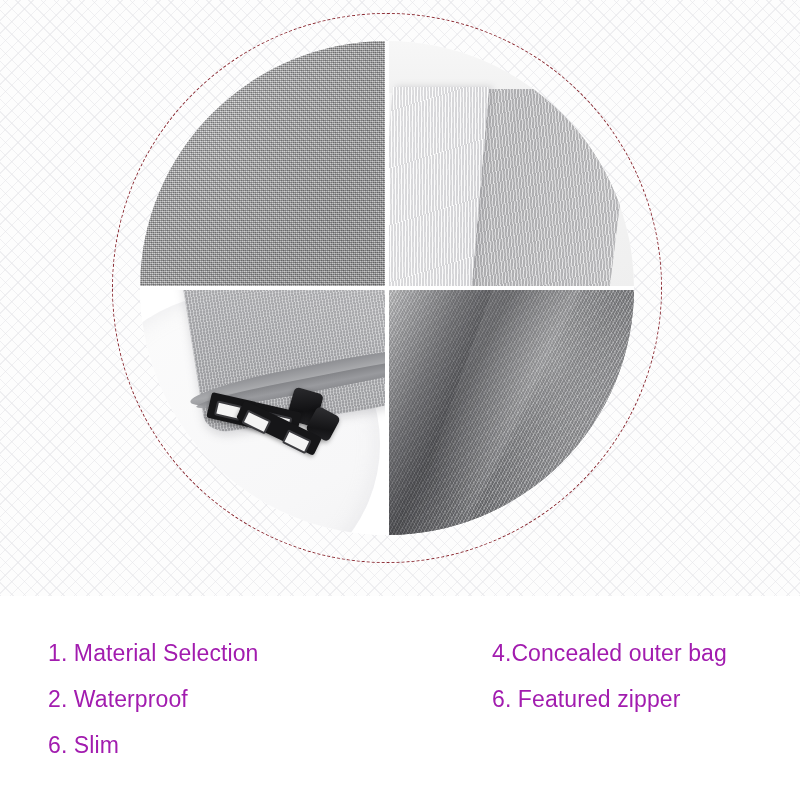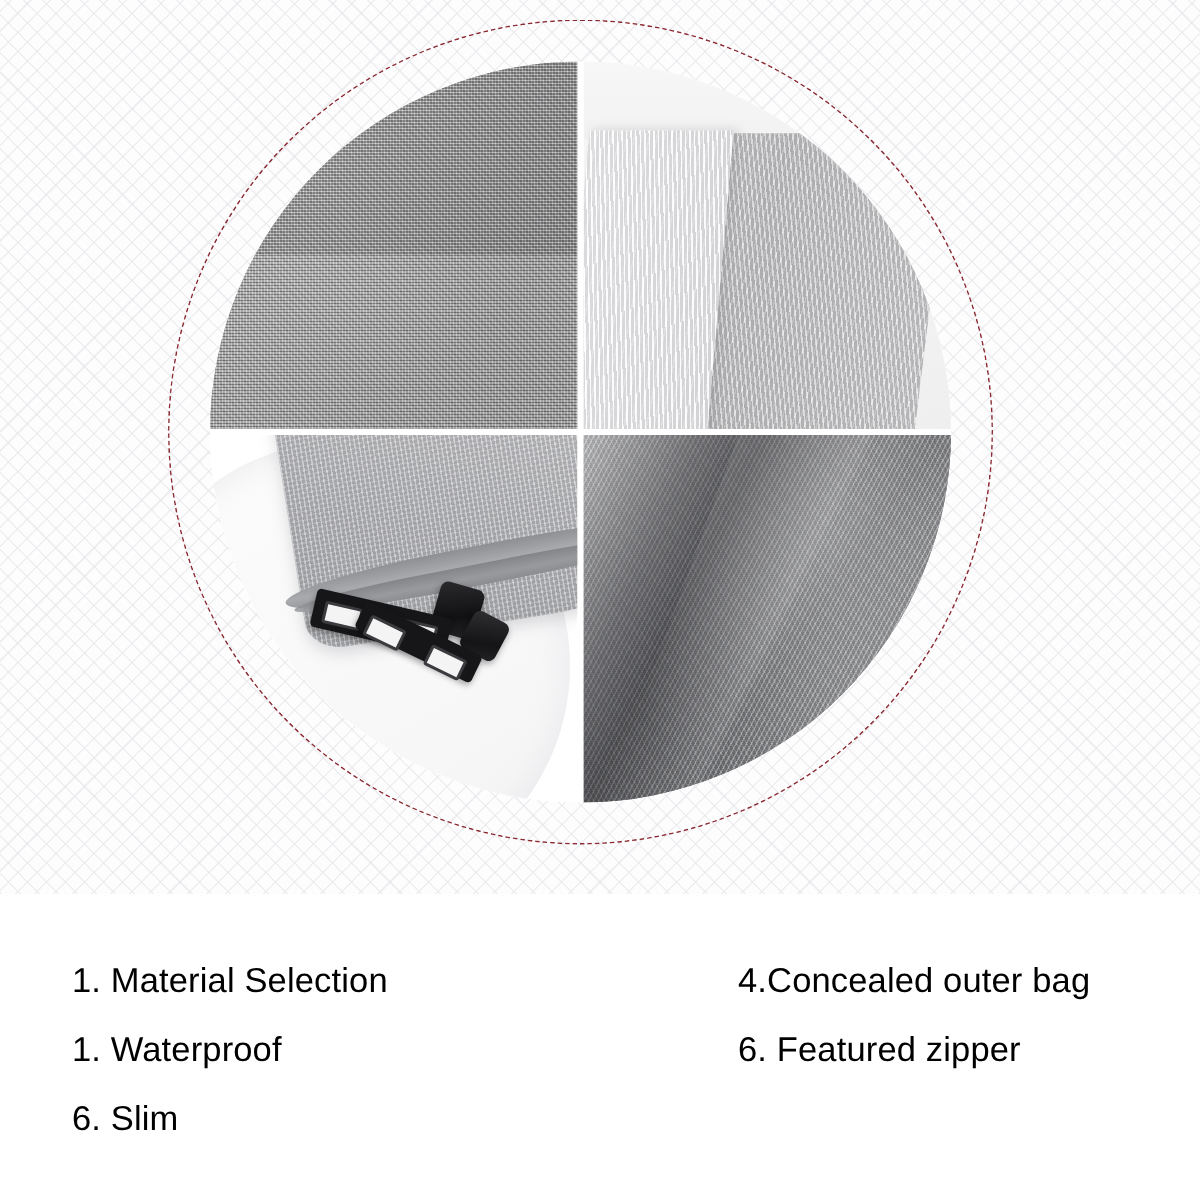--- a/index.html
+++ b/index.html
@@ -244,21 +244,21 @@
   .feat-col {
     position: absolute;
     top: 34px;
   }
   .col-left  { left: 48px;  width: 400px; }
   .col-right { left: 482px; width: 310px; margin-left: 10px; }
   .feat-item {
     font-family: "Liberation Sans", sans-serif;
     font-size: 23px;
     line-height: 46px;
-    color: #000000;
+    color: #a21caf;
     white-space: nowrap;
     letter-spacing: .1px;
   }
 </style>
 </head>
 <body>
 
 <div id="page">
 
   <div class="hero">
@@ -307,21 +307,21 @@
       <div class="seam seam-h"></div>
     </div>
 
     <div class="dashed-ring"></div>
   </div>
 
   <div class="features">
 
     <div class="feat-col col-left">
       <div class="feat-item">1. Material Selection</div>
-      <div class="feat-item">1. Waterproof</div>
+      <div class="feat-item">2. Waterproof</div>
       <div class="feat-item">6. Slim</div>
     </div>
 
     <div class="feat-col col-right">
       <div class="feat-item">4.Concealed outer bag</div>
       <div class="feat-item">6. Featured zipper</div>
     </div>
   </div>
 
 </div>

